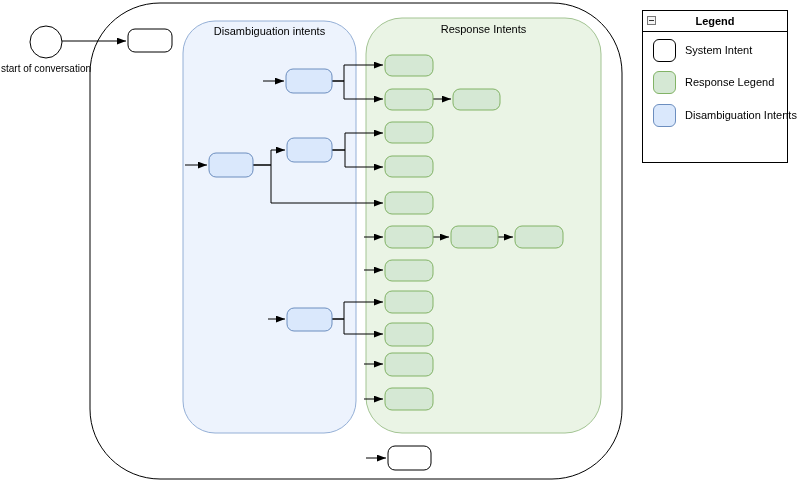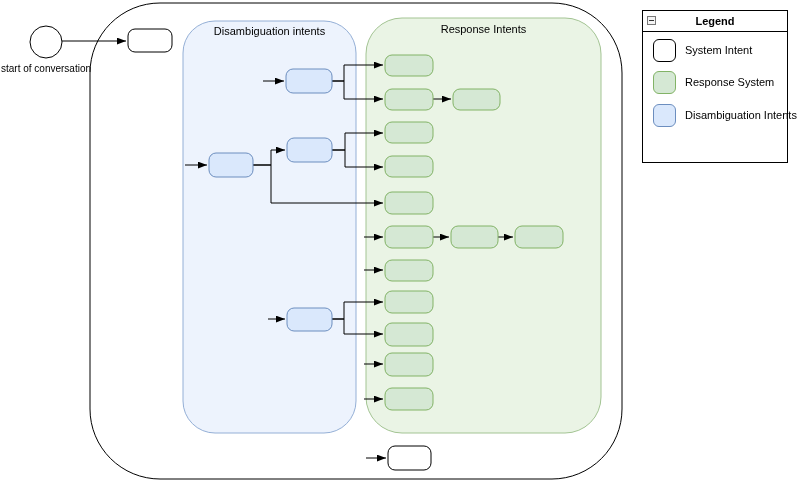--- a/index.html
+++ b/index.html
@@ -95,21 +95,21 @@
         <span class="bar"></span>
       </span>
       <span>Legend</span>
     </div>
     <div class="legend-item" style="top:28px">
       <span class="legend-swatch" style="background: rgb(255, 255, 255); border-color: rgb(0, 0, 0);"></span>
       <span class="legend-label">System Intent</span>
     </div>
     <div class="legend-item" style="top:60px">
       <span class="legend-swatch" style="background: rgb(213, 232, 212); border-color: rgb(130, 179, 102);"></span>
-      <span class="legend-label">Response System</span>
+      <span class="legend-label">Response Legend</span>
     </div>
     <div class="legend-item" style="top:93px">
       <span class="legend-swatch" style="background: rgb(218, 232, 252); border-color: rgb(108, 142, 191);"></span>
       <span class="legend-label">Disambiguation Intents</span>
     </div>
   </div>
 
 </div>
 
 </body></html>

